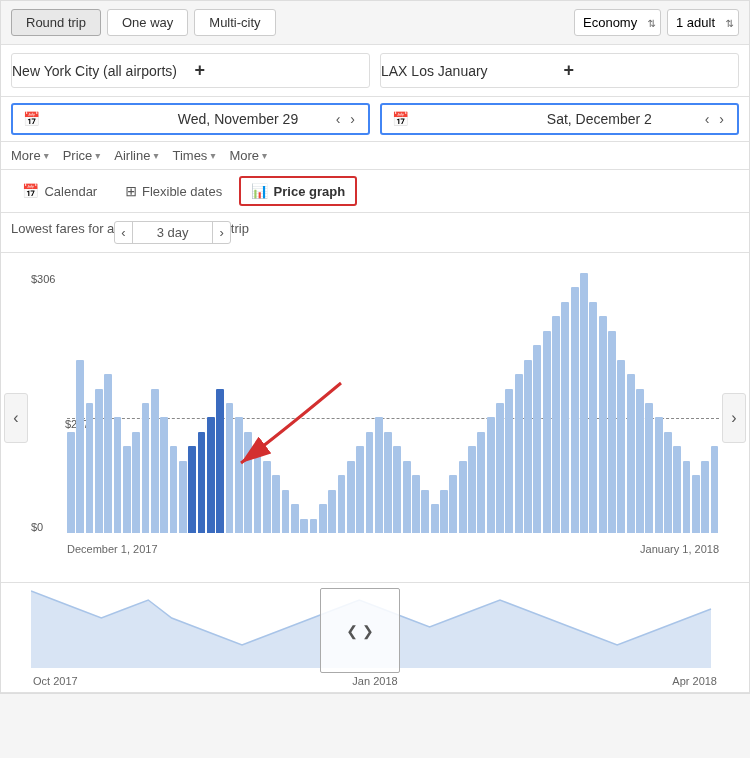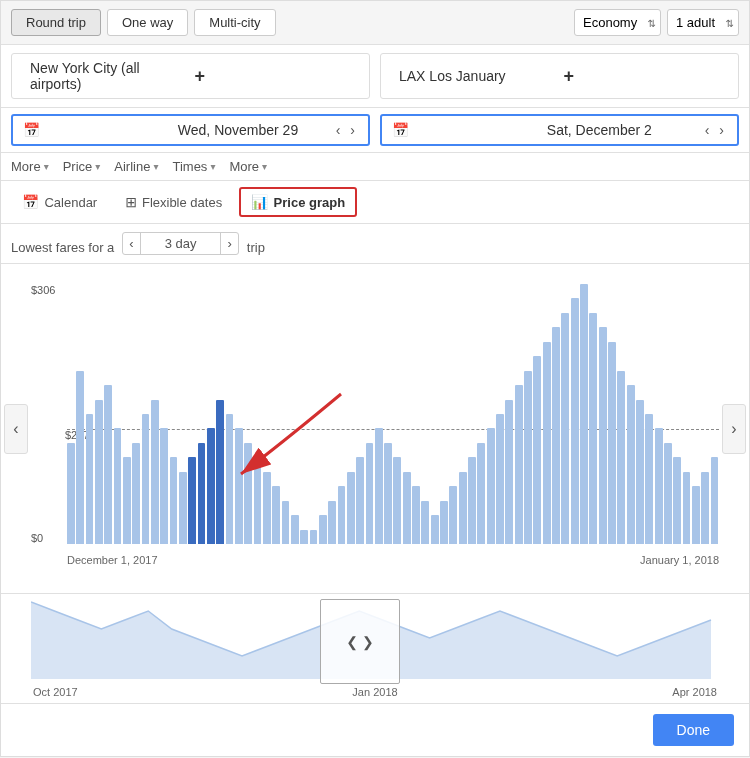--- a/index.html
+++ b/index.html
@@ -72,21 +72,21 @@
       padding: 8px 10px;
       gap: 10px;
       border-bottom: 1px solid #e0e0e0;
     }
     .location-input {
       flex: 1;
       display: flex;
       align-items: center;
       border: 1px solid #ddd;
       border-radius: 3px;
-      padding: 6px 18px;
+      padding: 6px 0;
       background: #fff;
       font-size: 14px;
     }
     .location-input span { flex: 1; color: #333; }
     .location-plus {
       color: #1a73e8;
       font-size: 18px;
       font-weight: bold;
       cursor: pointer;
       margin-left: 8px;
@@ -178,22 +178,21 @@
       background: #fff;
       color: #333;
       font-weight: bold;
     }
     .view-icon { font-size: 14px; }
 
     
     .fares-row {
       display: flex;
       padding: 8px 10px;
-      align-items: flex-end;
-      gap: 8px;
+      align-items: flex-start;
       border-bottom: 1px solid #e0e0e0;
     }
     .fares-row span { color: #555; font-size: 13px; }
     .day-selector {
       display: flex;
       align-items: center;
       border: 1px solid #ccc;
       border-radius: 3px;
       overflow: hidden;
     }
@@ -561,17 +560,14 @@
         <span class="selector-arrows">❮ ❯</span>
       </div>
     </div>
     <div class="mini-x-labels">
       <span>Oct 2017</span>
       <span>Jan 2018</span>
       <span>Apr 2018</span>
     </div>
   </div>
 
-  <div class="done-row">
-    <button class="done-btn">Done</button>
-  </div>
 
 </div>
 
 </body></html>

